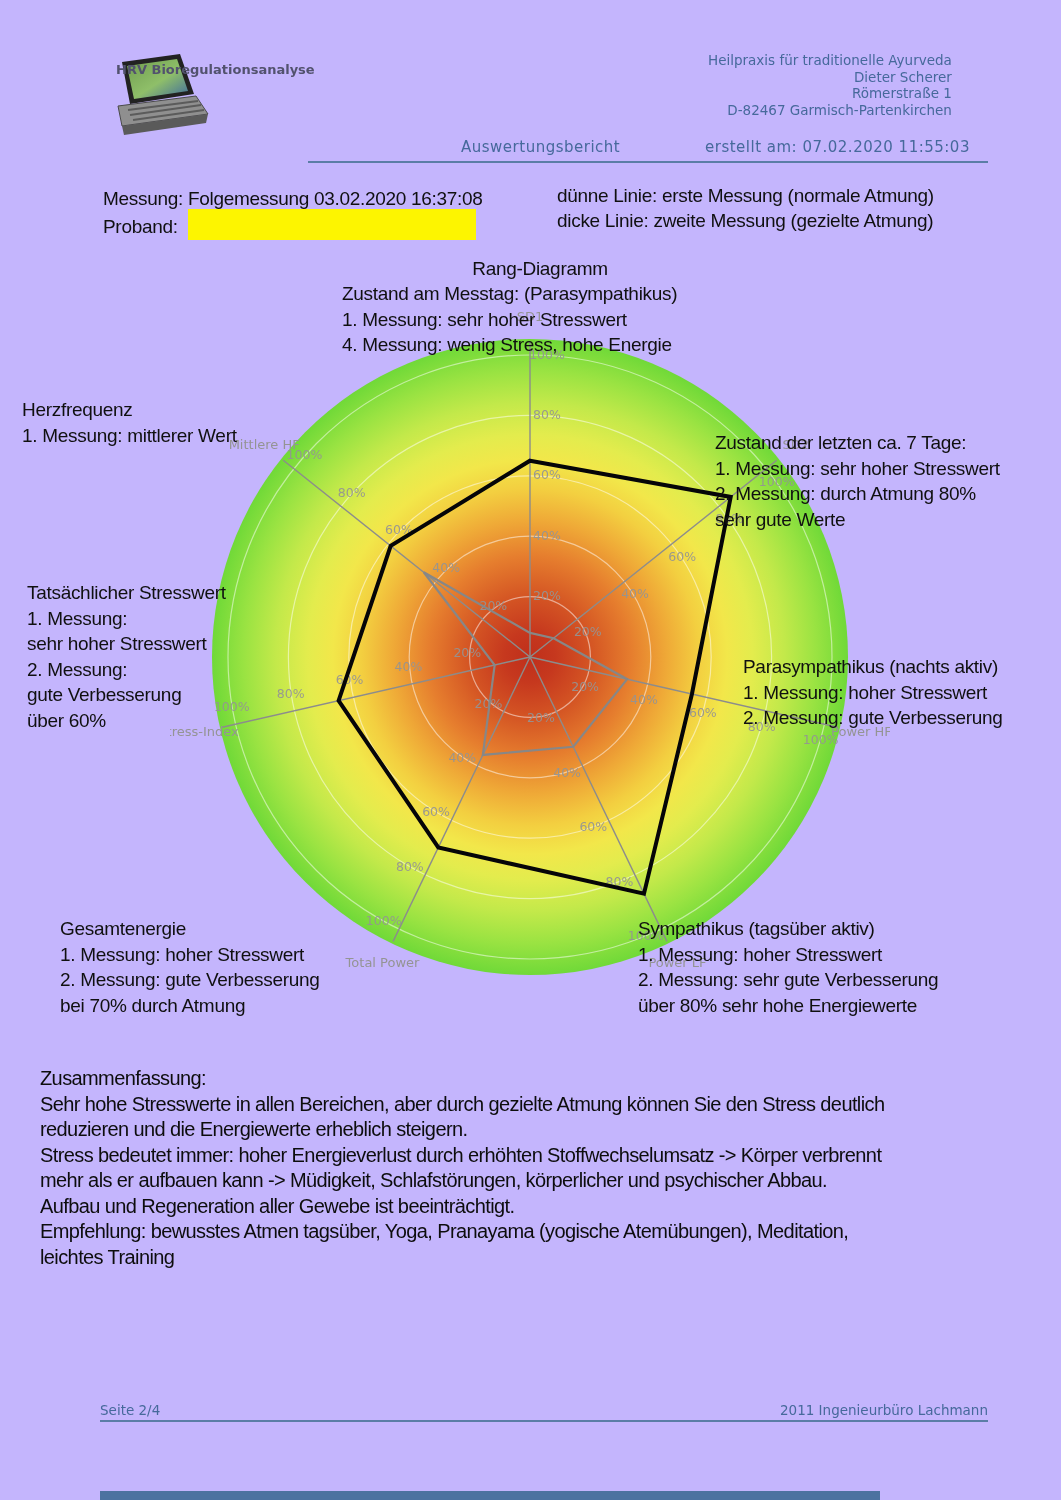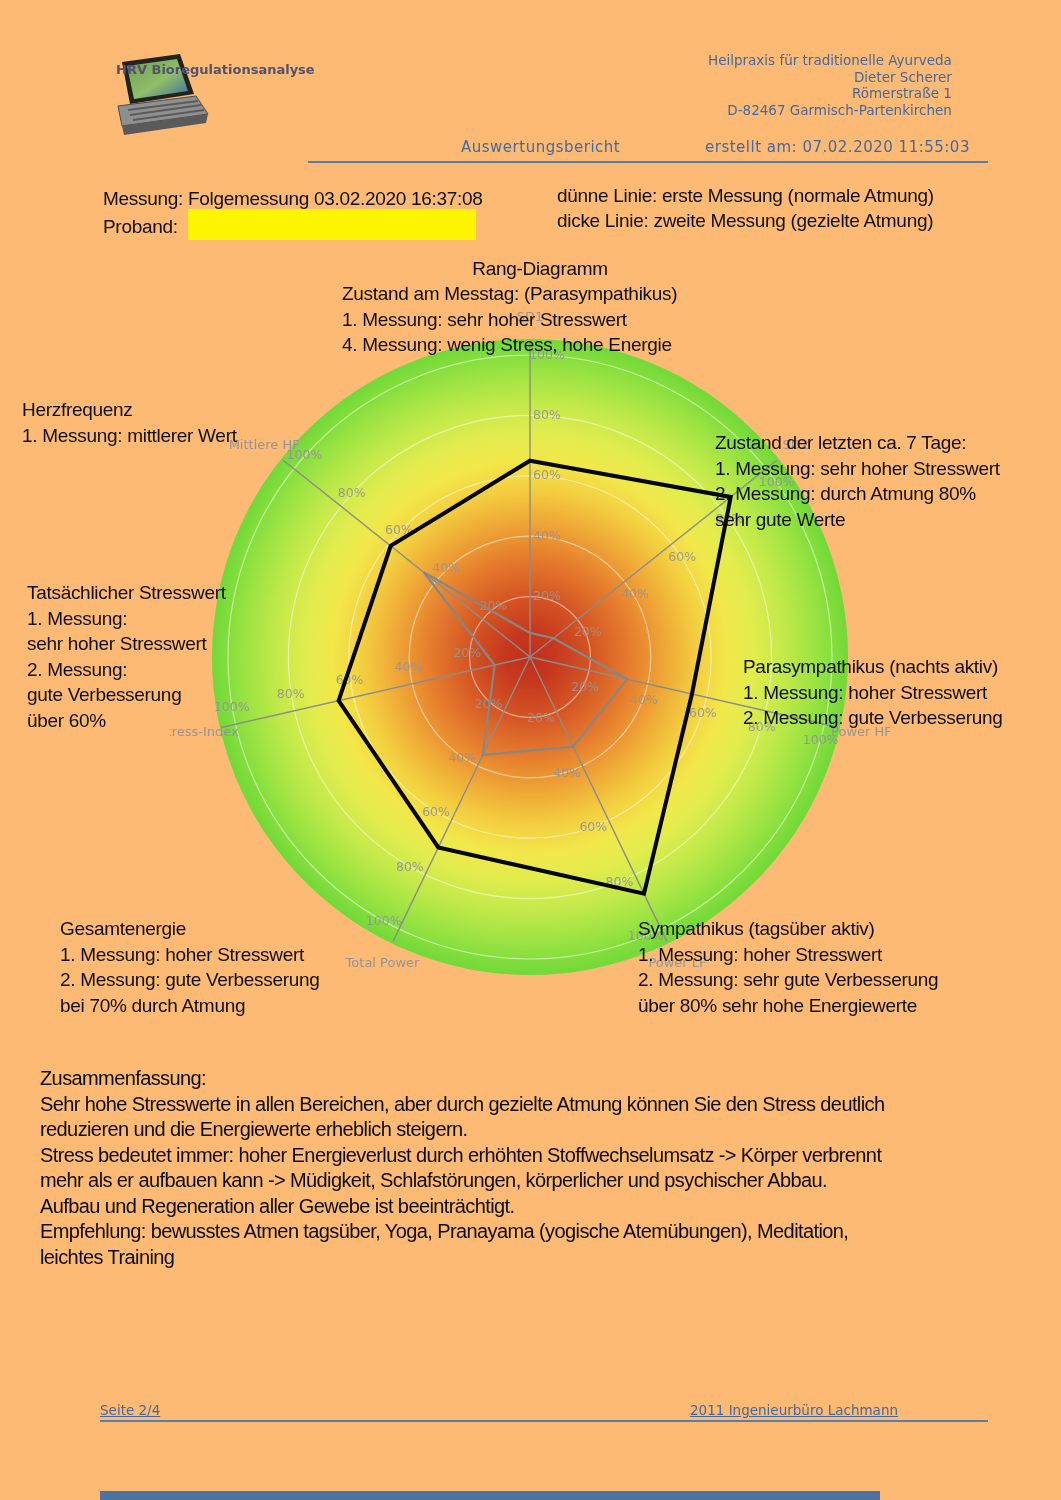--- a/index.html
+++ b/index.html
@@ -1,28 +1,28 @@
 <!DOCTYPE html>
 <html><head>
 <meta charset="utf-8">
 <style>
   html,body{margin:0;padding:0;background:#fff;}
-  #page{position:relative;width:1061px;height:1500px;background:#fdba74;overflow:hidden;
+  #page{position:relative;width:1061px;height:1500px;background:#c4b5fd;overflow:hidden;
         font-family:"Liberation Sans",sans-serif;color:#111;}
   .abs{position:absolute;}
   .blue{font-family:"DejaVu Sans",sans-serif;color:#46699b;}
   .rule{position:absolute;height:2px;background:#5b7da6;}
   .body-txt{font-size:19px;line-height:25.5px;letter-spacing:-0.3px;color:#101010;}
   .center{text-align:center;}
   .addr{font-size:13.5px;line-height:16.5px;}
   .hdr-title{font-size:15px;letter-spacing:0.5px;}
   .brand{font-size:13px;font-weight:bold;color:#52526e;font-family:"DejaVu Sans",sans-serif;}
   .yellow-box{background:#fdf500;}
   .summary{font-size:20px;line-height:25.5px;letter-spacing:-0.6px;color:#0d0d0d;}
-  .footer-txt{font-size:13.5px;text-decoration:underline;}
+  .footer-txt{font-size:13.5px;}
   svg text{font-family:"DejaVu Sans",sans-serif;}
   .bottombar{position:absolute;background:#4c72a0;}
 </style>
 </head>
 <body>
 
 <div id="page">
 
   <div class="abs" style="left:104px;top:50px;width:120px;height:120px;">
     <svg width="110" height="115" viewBox="0 0 110 115">
@@ -188,18 +188,18 @@
       <div>Sehr hohe Stresswerte in allen Bereichen, aber durch gezielte Atmung können Sie den Stress deutlich</div>
       <div>reduzieren und die Energiewerte erheblich steigern.</div>
       <div>Stress bedeutet immer: hoher Energieverlust durch erhöhten Stoffwechselumsatz -&gt; Körper verbrennt</div>
       <div>mehr als er aufbauen kann -&gt; Müdigkeit, Schlafstörungen, körperlicher und psychischer Abbau.</div>
       <div>Aufbau und Regeneration aller Gewebe ist beeinträchtigt.</div>
       <div>Empfehlung: bewusstes Atmen tagsüber, Yoga, Pranayama (yogische Atemübungen), Meditation,</div>
       <div>leichtes Training</div>
     </div>
 
   <div class="abs blue footer-txt" style="left:100px;top:1402px;">Seite 2/4</div>
-  <div class="abs blue footer-txt" style="left:600px;top:1402px;width:388px;text-align:center;">2011 Ingenieurbüro Lachmann</div>
+  <div class="abs blue footer-txt" style="left:600px;top:1402px;width:388px;text-align:right;">2011 Ingenieurbüro Lachmann</div>
   <div class="rule" style="left:100px;top:1420px;width:888px;"></div>
 
   <div class="bottombar" style="left:100px;top:1491px;width:780px;height:9px;"></div>
 
 </div>
 
 </body></html>

